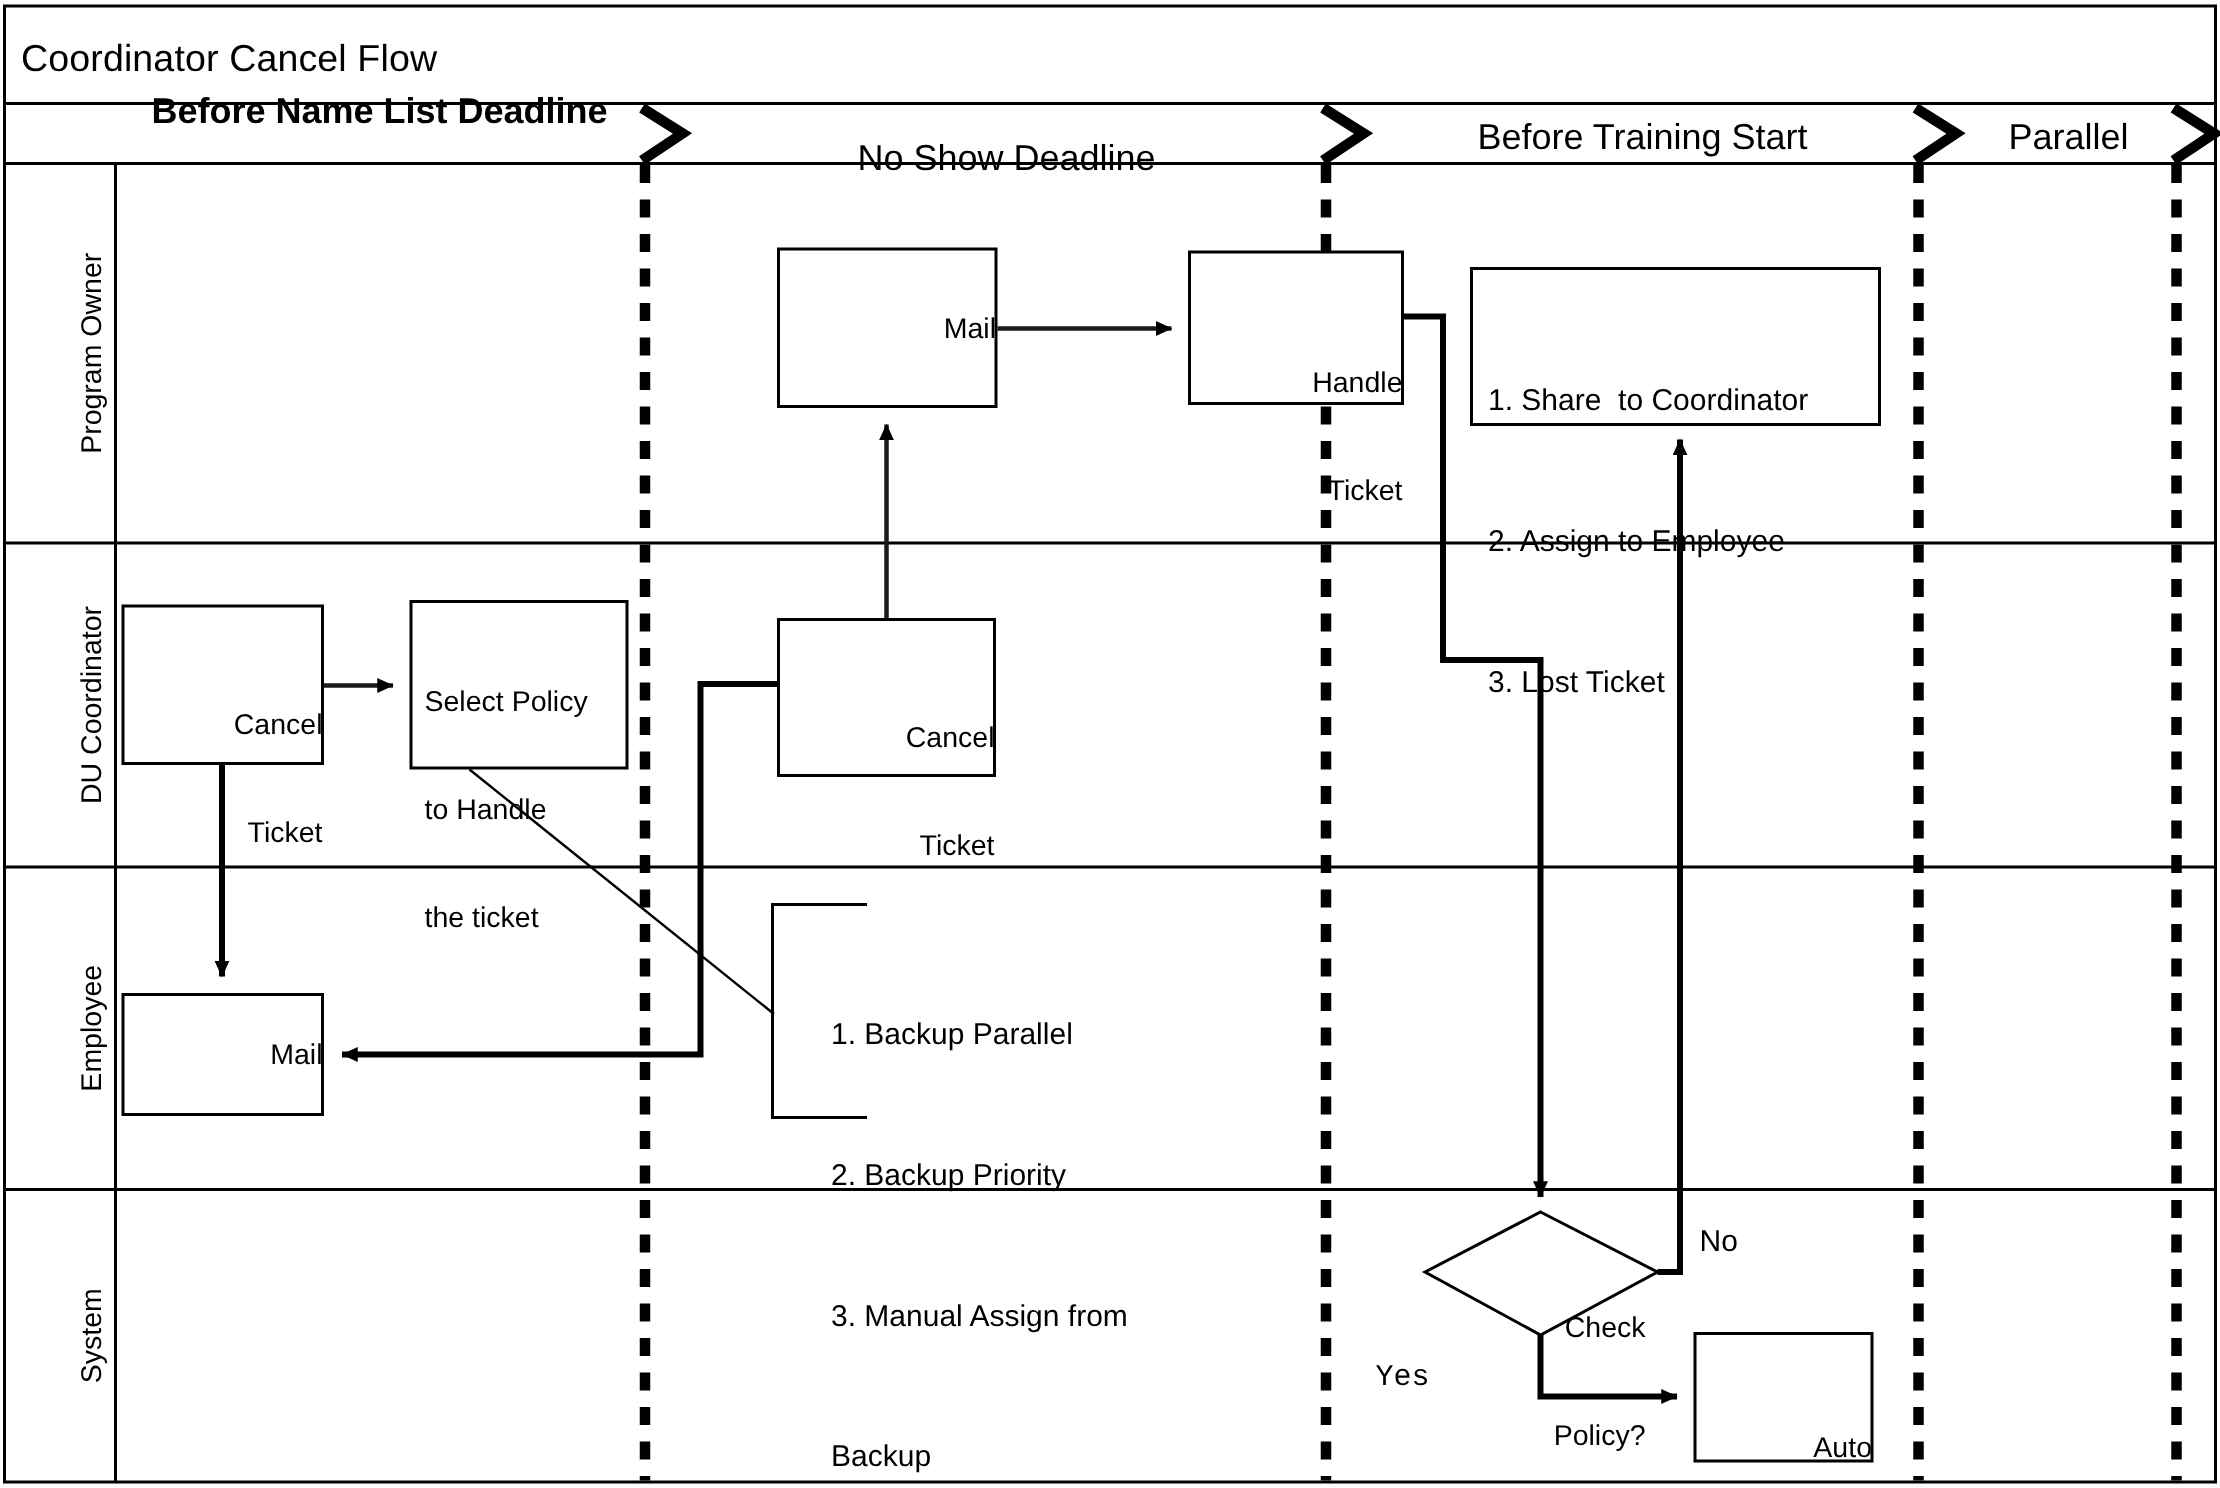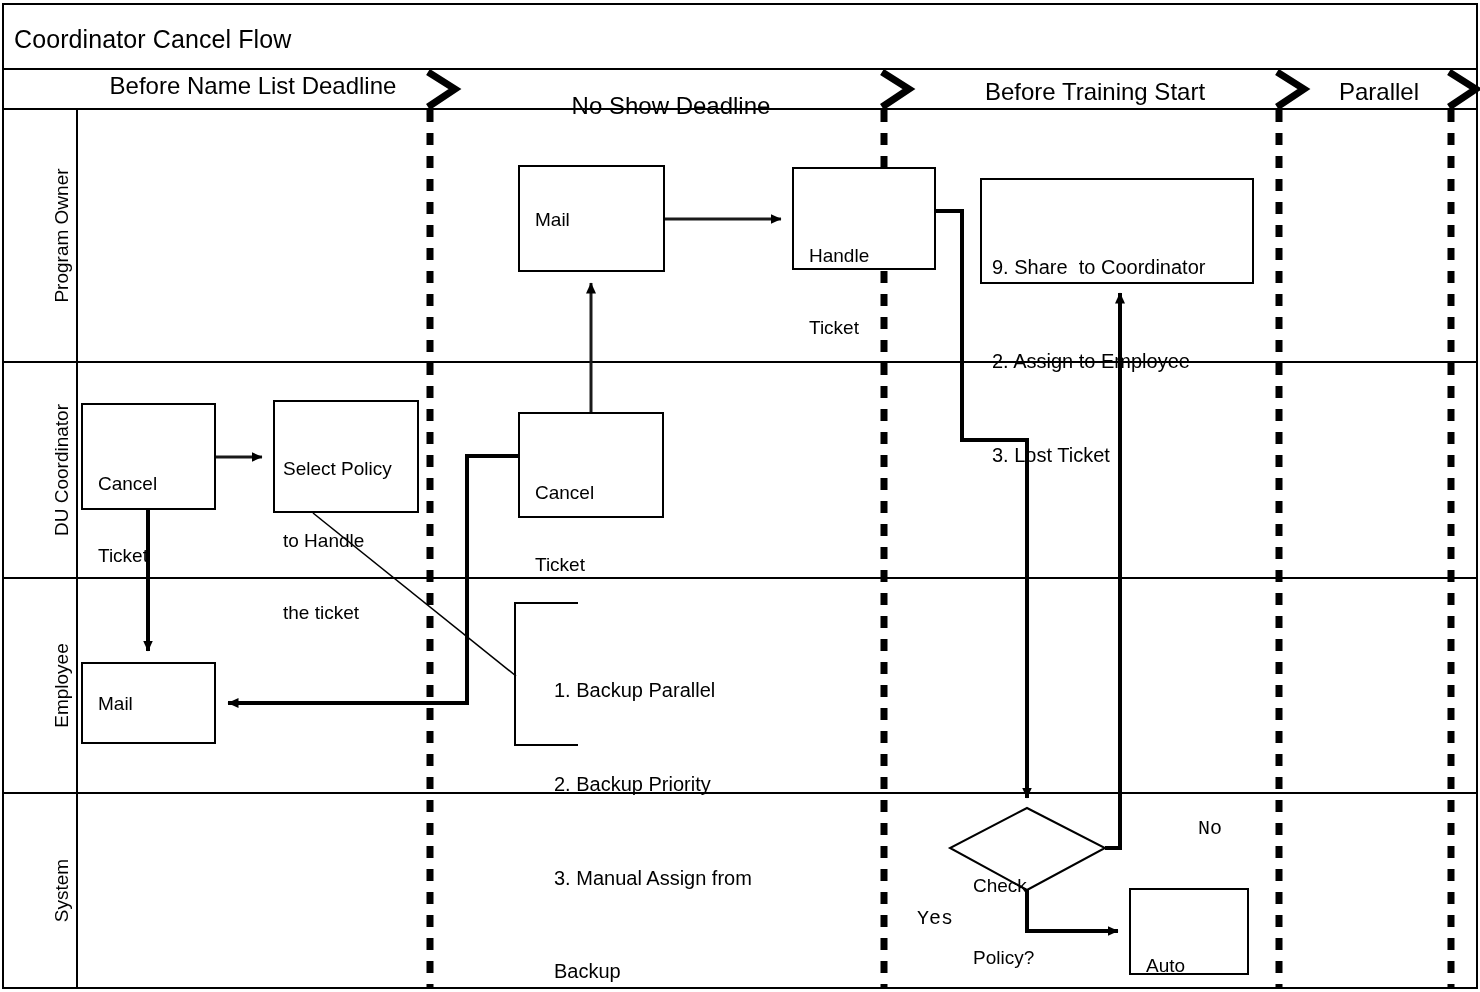--- a/index.html
+++ b/index.html
@@ -22,21 +22,21 @@
   .phase-label{
     font-size:24px;text-align:center;
   }
   .lane-label{
     font-size:19px;
     transform-origin:0 0;
     transform:rotate(-90deg);
     text-align:center;
   }
   .node-text{
-    font-size:19px;text-align:left;padding-left:16px;
+    font-size:19px;text-align:right;
   }
   .note-text{
     font-size:20px;text-align:left;line-height:1.56;
   }
   .edge-label{
     font-size:20px;
   }
 </style>
 </head>
 <body>
@@ -137,39 +137,39 @@
       <polyline points="1027,890 1027,931 1118,931" fill="none" stroke="#000" stroke-width="4" marker-end="url(#ah)"></polyline>
     </g>
 
     <g>
       <line x1="313" y1="513" x2="516" y2="676" stroke="#000" stroke-width="1.6"></line>
     </g>
   </svg>
 
   <div class="tx" id="diagram-title">Coordinator Cancel Flow</div>
 
-  <div class="tx phase-label" style="left:79px;top:71px;width:348px;">Before Name List Deadline</div>
+  <div class="tx phase-label" style="left:79px;top:60px;width:348px;font-weight:bold;">Before Name List Deadline</div>
   <div class="tx phase-label" style="left:462px;top:91px;width:418px;">No Show Deadline</div>
   <div class="tx phase-label" style="left:915px;top:77px;width:360px;">Before Training Start</div>
   <div class="tx phase-label" style="left:1309px;top:77px;width:140px;">Parallel</div>
 
   <div class="tx lane-label" style="left:50px;top:362px;width:253px;">Program Owner</div>
   <div class="tx lane-label" style="left:50px;top:578px;width:216px;">DU Coordinator</div>
   <div class="tx lane-label" style="left:50px;top:793px;width:215px;">Employee</div>
   <div class="tx lane-label" style="left:50px;top:988px;width:195px;">System</div>
 
   <div class="tx node-text" style="left:519px;top:208px;width:145px;">Mail</div>
 
   <div class="tx node-text" style="left:793px;top:196px;width:142px;">
     <div>Handle</div>
     <div>Ticket</div>
   </div>
 
   <div class="tx note-text" style="left:992px;top:190px;width:262px;">
-    <div>9. Share  to Coordinator</div>
+    <div>1. Share  to Coordinator</div>
     <div>2. Assign to Employee</div>
     <div>3. Lost Ticket</div>
   </div>
 
   <div class="tx node-text" style="left:82px;top:424px;width:133px;">
     <div>Cancel</div>
     <div>Ticket</div>
   </div>
 
   <div class="tx node-text" style="left:278px;top:409px;width:137px;text-align:left;padding-left:5px;box-sizing:border-box;">
@@ -195,16 +195,16 @@
   <div class="tx node-text" style="left:957px;top:826px;width:140px;">
     <div>Check</div>
     <div>Policy?</div>
   </div>
 
   <div class="tx node-text" style="left:1130px;top:906px;width:118px;">
     <div>Auto</div>
     
   </div>
 
-  <div class="tx edge-label" style="left:1198px;top:816px;font-family:Liberation Mono, monospace;">No</div>
+  <div class="tx edge-label" style="left:1133px;top:816px;">No</div>
   <div class="tx edge-label" style="left:917px;top:906px;font-family:Liberation Mono, monospace;">Yes</div>
 
 </div>
 
 </body></html>

